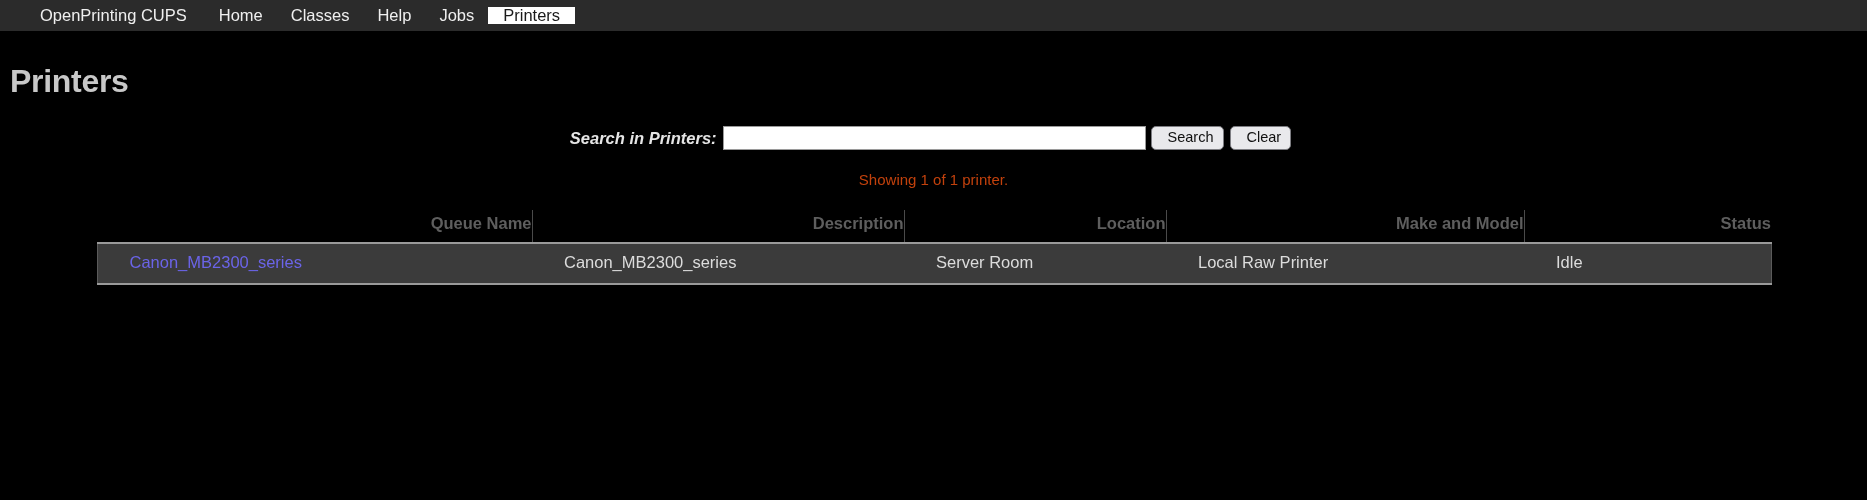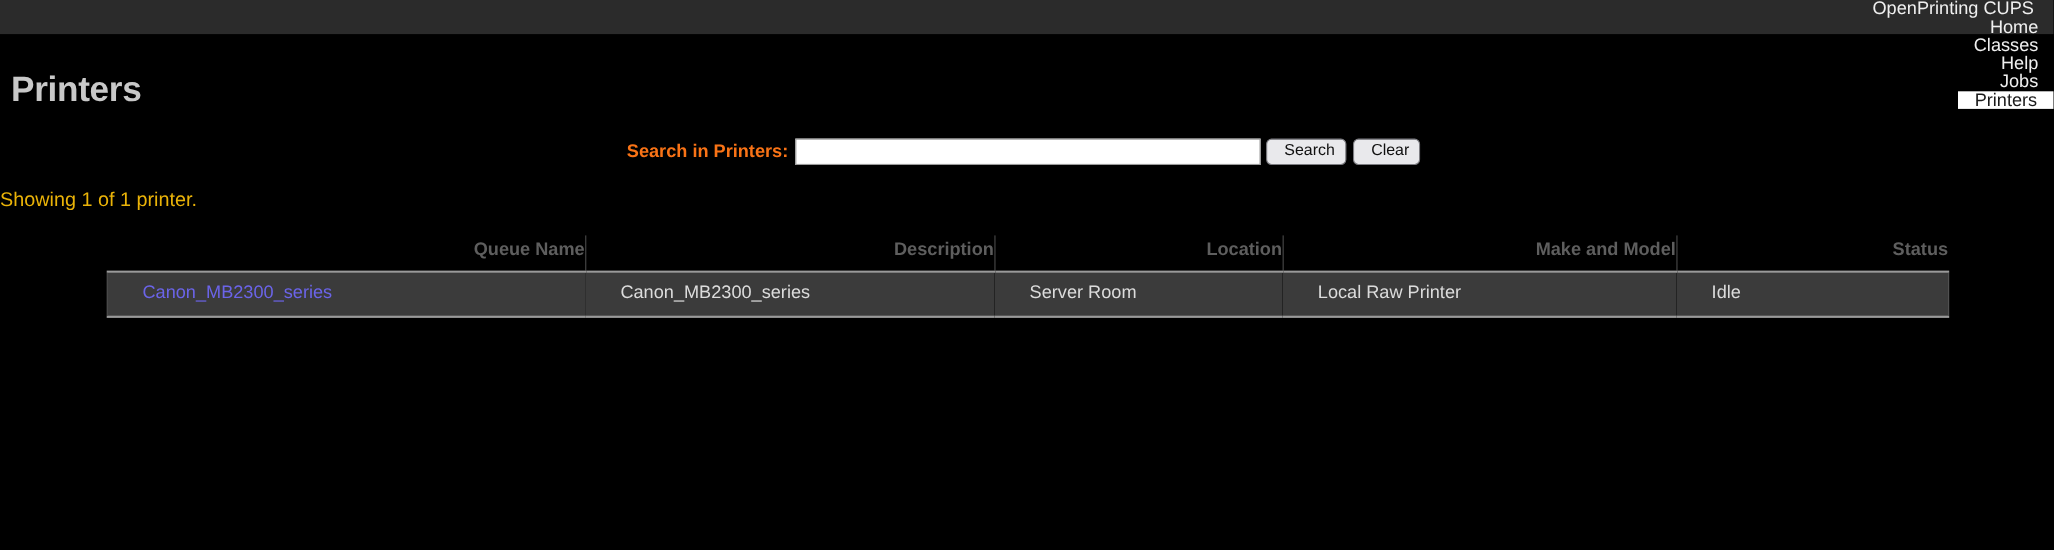--- a/index.html
+++ b/index.html
@@ -14,24 +14,23 @@
   body {
     font-family: "Liberation Sans", sans-serif;
     color: #d7d7d7;
   }
 
   
   .navbar {
     background: #2b2b2b;
     height: 31px;
     display: flex;
-    align-items: flex-end;
+    align-items: center;
     padding-left: 40px;
     box-sizing: border-box;
-    flex-direction: column;
   }
   .nav-item {
     display: flex;
     align-items: center;
     padding: 0 14px;
     font-size: 16.5px;
     color: #efefef;
     white-space: nowrap;
     text-decoration: none;
     cursor: pointer;
@@ -61,23 +60,24 @@
   .search-row {
     display: flex;
     justify-content: center;
     align-items: center;
     margin-top: 26px;
     gap: 0;
   }
   .search-label {
     font-size: 16.5px;
     font-weight: bold;
-    color: #f97316;
+    color: #e5e5e5;
     margin-right: 6px;
     white-space: nowrap;
+    font-style: italic;
   }
   .search-input {
     width: 415px;
     height: 22px;
     background: #ffffff;
     border: 1px solid #9a9a9a;
     outline: none;
     font-family: "Liberation Sans", sans-serif;
     font-size: 14px;
     color: #000000;
@@ -93,23 +93,23 @@
     border: 1px solid #7d7d82;
     border-radius: 5px;
     padding: 3px 9px 4px 16px;
     cursor: pointer;
     margin-right: 6px;
     line-height: 1.05;
   }
 
   
   .showing {
-    text-align: left;
-    font-size: 18px;
-    color: #eab308;
+    text-align: center;
+    font-size: 15px;
+    color: #c2410c;
     margin-top: 21px;
   }
 
   
   .table-wrap {
     margin: 22px auto 0 auto;
     width: 1674px;
   }
   table.printers {
     width: 100%;

